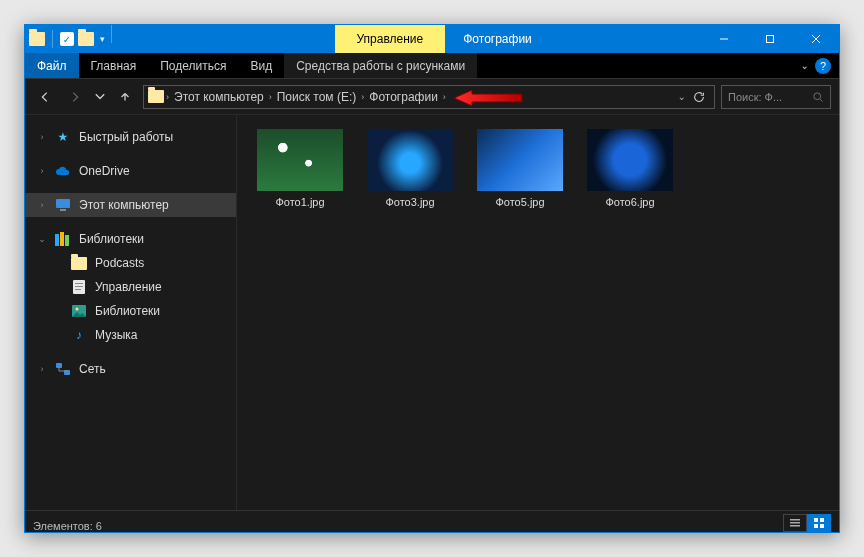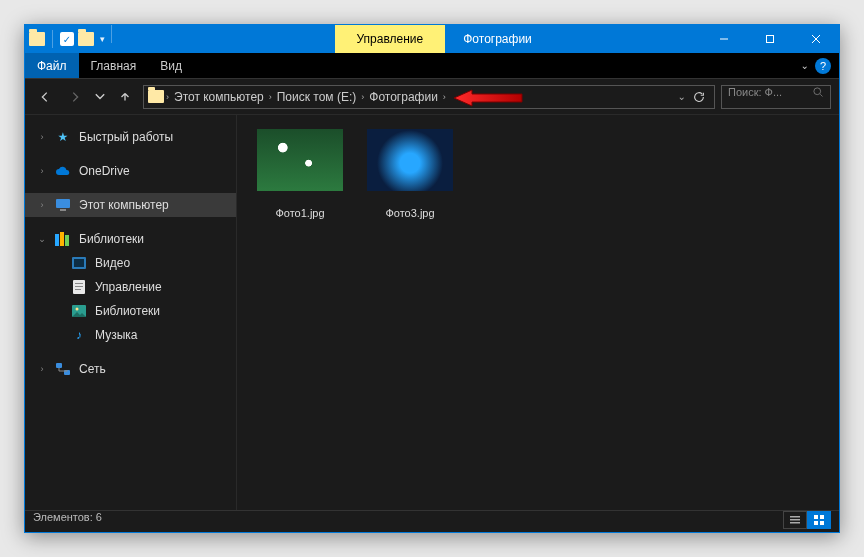--- a/index.html
+++ b/index.html
@@ -48,39 +48,39 @@
   }
   .nav-btn{width:24px;height:24px;display:flex;align-items:center;justify-content:center;border-radius:2px;}
   .nav-btn svg{width:14px;height:14px;stroke:#ccc;fill:none;}
   .addr{
     flex:1;height:24px;border:1px solid #555;background:#1b1b1b;display:flex;align-items:center;
     padding:0 4px;gap:2px; position:relative;
   }
   .addr .crumb{display:flex;align-items:center;gap:4px;padding:0 3px;}
   .addr .sep{font-size:9px;opacity:0.8;}
   .addr-right{margin-left:auto;display:flex;align-items:center;gap:6px;padding-right:4px;}
-  .search{width:110px;height:24px;border:1px solid #555;background:#1b1b1b;display:flex;align-items:flex-start;padding:0 6px;color:#888;gap:6px;font-size:11px;}
+  .search{width:110px;height:24px;border:1px solid #555;background:#1b1b1b;display:flex;align-items:center;padding:0 6px;color:#888;gap:6px;font-size:11px;}
   
   .red-arrow{position:absolute;left:310px;top:2px;pointer-events:none;}
   
   .body{flex:1;display:flex;min-height:0;}
   .sidebar{width:212px;background:#1b1b1b;border-right:1px solid #2a2a2a;padding:10px 0;color:#ddd;font-size:12px;overflow:hidden;}
   .side-item{display:flex;align-items:center;gap:8px;height:24px;padding:0 12px;}
   .side-item .exp{width:10px;font-size:9px;color:#888;text-align:center;}
   .side-item.noexp .exp{visibility:hidden;}
   .side-item.sel{background:#3a3a3a;}
   .side-group{margin-bottom:10px;}
   .side-icn{width:16px;height:16px;display:flex;align-items:center;justify-content:center;}
   .content{flex:1;background:#1b1b1b;padding:14px 20px;overflow:auto;}
   .grid{display:flex;flex-wrap:wrap;gap:18px 24px;align-content:flex-start;}
-  .item{width:86px;display:flex;flex-direction:column;align-items:center;gap:16px;color:#ddd;font-size:11px;}
+  .item{width:86px;display:flex;flex-direction:column;align-items:center;gap:5px;color:#ddd;font-size:11px;}
   .item.sel .thumb{outline:2px solid #0078d7;background:#094771;}
   .thumb{width:86px;height:62px;background:#333;display:flex;align-items:center;justify-content:center;overflow:hidden;position:relative;}
   
-  .status{height:22px;background:#1b1b1b;border-top:1px solid #333;display:flex;align-items:flex-start;padding:0 8px;color:#bbb;font-size:11px;}
+  .status{height:22px;background:#1b1b1b;border-top:1px solid #333;display:flex;align-items:flex-end;padding:0 8px;color:#bbb;font-size:11px;}
   .status .spacer{flex:1;}
   .view-toggle{display:flex;gap:0;}
   .vt{width:24px;height:18px;border:1px solid #444;display:flex;align-items:center;justify-content:center;background:#1b1b1b;}
   .vt.active{background:#0078d7;border-color:#0078d7;}
   .vt svg{width:12px;height:12px;}
   
   .mini-folder{width:16px;height:13px;background:#ffe9a6;border-radius:1px;position:relative;}
   .mini-folder::before{content:"";position:absolute;top:-3px;left:0;width:7px;height:3px;background:#ffe9a6;border-radius:1px 1px 0 0;}
   
   .art1{background:radial-gradient(circle at 30% 30%,#fff 0 6%,transparent 7%),radial-gradient(circle at 60% 55%,#fff 0 5%,transparent 6%),linear-gradient(#1b4e2a,#2c7a3f);}
@@ -122,21 +122,23 @@
             <line x1="1" y1="1" x2="9" y2="9" stroke="#fff"></line>
             <line x1="9" y1="1" x2="1" y2="9" stroke="#fff"></line>
           </svg>
         </div>
     </div>
   </div>
 
   <div class="ribbon">
     <div class="tab file">Файл</div>
     <div class="tab">Главная</div>
+    <div class="tab">Поделиться</div>
     <div class="tab">Вид</div>
+    <div class="tab context">Средства работы с рисунками</div>
     <div class="ribbon-fill"></div>
     <div class="ribbon-caret">
       <span style="font-size:10px;">⌄</span>
       <span class="help">?</span>
     </div>
   </div>
 
   <div class="navrow">
     <div class="nav-btn">
         <svg viewBox="0 0 16 16">
@@ -236,26 +238,23 @@
                 <rect x="0" y="2" width="4" height="12" fill="#27a7ff"></rect>
                 <rect x="5" y="0" width="4" height="14" fill="#ffb400"></rect>
                 <rect x="10" y="3" width="4" height="11" fill="#6fcf5a"></rect>
               </svg>
             </span>
           <span>Библиотеки</span>
         </div>
         <div class="side-item noexp" style="padding-left:28px">
             <span class="exp">›</span>
             <span class="side-icn">
-              <svg width="14" height="12" viewBox="0 0 14 12">
-                <rect width="14" height="12" rx="1" fill="#2a7ab8"></rect>
-                <rect x="2" y="2" width="10" height="8" fill="#0d2d44"></rect>
-              </svg>
-            </span>
-            <span>Видео</span>
+              <span class="mini-folder"></span>
+            </span>
+            <span>Podcasts</span>
           </div>
         <div class="side-item noexp" style="padding-left:28px">
             <span class="exp">›</span>
             <span class="side-icn">
               <svg width="12" height="14" viewBox="0 0 12 14">
                 <rect width="12" height="14" rx="1" fill="#e8e8e8"></rect>
                 <rect x="2" y="3" width="8" height="1" fill="#888"></rect>
                 <rect x="2" y="6" width="8" height="1" fill="#888"></rect>
                 <rect x="2" y="9" width="6" height="1" fill="#888"></rect>
               </svg>
@@ -296,20 +295,28 @@
 
     <div class="content">
       <div class="grid" id="grid">
           <div class="item">
             <div class="thumb art1"></div>
             <span>Фото1.jpg</span>
           </div>
           <div class="item">
             <div class="thumb art3"></div>
             <span>Фото3.jpg</span>
+          </div>
+          <div class="item">
+            <div class="thumb art5"></div>
+            <span>Фото5.jpg</span>
+          </div>
+          <div class="item">
+            <div class="thumb art6"></div>
+            <span>Фото6.jpg</span>
           </div>
         </div>
     </div>
   </div>
 
   <div class="status">
     <span>Элементов: 6</span>
     <span class="spacer"></span>
     <div class="view-toggle">
       <div class="vt">

